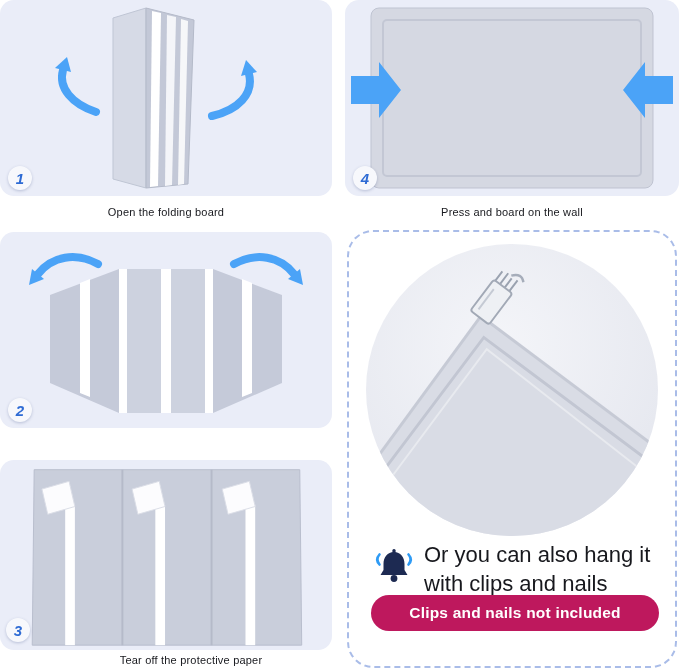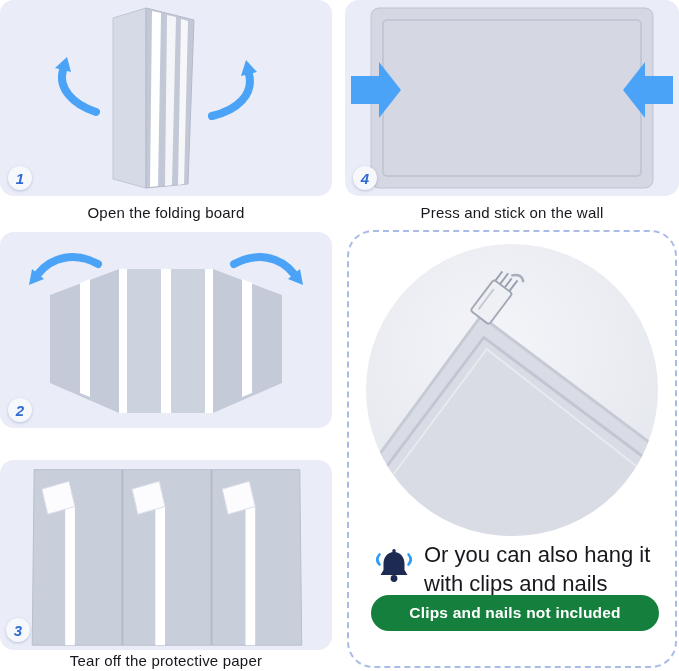--- a/index.html
+++ b/index.html
@@ -6,21 +6,21 @@
   .stage{
     position:relative;width:679px;height:671px;background:#ffffff;
     font-family:"Liberation Sans", sans-serif;overflow:hidden;
   }
   .panel{
     position:absolute;background:#eaedf8;border-radius:14px;overflow:hidden;
   }
   .panel svg{display:block;width:100%;height:100%;}
   .caption{
     position:absolute;display:flex;align-items:center;justify-content:center;
-    font-size:15px;color:#17181d;letter-spacing:.2px;
+    font-size:11px;color:#17181d;letter-spacing:.2px;
   }
   .badge{
     position:absolute;width:24px;height:24px;border-radius:50%;
     background:#f7f8fc;box-shadow:0 1px 3px rgba(40,60,120,.25);
     display:flex;align-items:center;justify-content:center;
     font-style:italic;font-weight:bold;font-size:15px;color:#2e6bd4;
   }
   .dashed-box{
     position:absolute;left:347px;top:230px;width:330px;height:438px;
     border:2px dashed #a9bce8;border-radius:26px;box-sizing:border-box;
@@ -33,21 +33,21 @@
   .photo-circle svg{display:block;width:100%;height:100%;}
   .bell{
     position:absolute;left:372px;top:545px;width:44px;height:44px;
   }
   .note-text{
     position:absolute;left:424px;top:541px;width:236px;
     font-size:22px;line-height:1.3;color:#17181d;
   }
   .pill{
     position:absolute;left:371px;top:595px;width:288px;height:36px;
-    background:#15803d;border-radius:18px;color:#ffffff;
+    background:#be185d;border-radius:18px;color:#ffffff;
     display:flex;align-items:center;justify-content:center;
     font-size:15.5px;font-weight:bold;letter-spacing:.2px;
   }
 </style>
 </head>
 <body>
 
 <div class="stage">
 
   <div class="panel" style="left:0;top:0;width:332px;height:196px;">
@@ -80,21 +80,21 @@
         <rect x="26" y="8" width="282" height="180" rx="8" fill="#d5d8e2" stroke="#bfc3d1"></rect>
         <rect x="38" y="20" width="258" height="156" rx="4" fill="none" stroke="#c3c7d4" stroke-width="2"></rect>
       </g>
       <polygon points="6,76 34,76 34,62 56,90 34,118 34,104 6,104" fill="#4ba3f7"></polygon>
       <polygon points="328,76 300,76 300,62 278,90 300,118 300,104 328,104" fill="#4ba3f7"></polygon>
     </svg>
     <div class="badge" style="left:8px;top:166px;position:absolute;">
       <span>4</span>
     </div>
   </div>
-  <div class="caption" style="left:345px;top:198px;width:334px;height:28px;">Press and stick on the wall</div>
+  <div class="caption" style="left:345px;top:198px;width:334px;height:28px;">Press and board on the wall</div>
 
   <div class="panel" style="left:0;top:232px;width:332px;height:196px;">
     <svg viewBox="0 0 332 196">
       <g>
         <polygon points="50,63 119,37 119,181 50,151" fill="#c5cad9"></polygon>
         <polygon points="127,37 205,37 205,181 127,181" fill="#cdd2df"></polygon>
         <polygon points="213,37 282,63 282,151 213,181" fill="#c5cad9"></polygon>
         <polygon points="119,37 127,37 127,181 119,181" fill="#ffffff"></polygon>
         <polygon points="205,37 213,37 213,181 205,181" fill="#ffffff"></polygon>
         <polygon points="80,51 90,47 90,165 80,161" fill="#ffffff"></polygon>
@@ -132,21 +132,21 @@
       </g>
       <g>
         <rect x="248" y="46" width="10" height="145" fill="#ffffff"></rect>
         <polygon points="258,48 252,22 224,30 230,56" fill="#fcfcfe" stroke="#dadde6"></polygon>
       </g>
     </svg>
     <div class="badge" style="left:6px;top:158px;position:absolute;">
       <span>3</span>
     </div>
   </div>
-  <div class="caption" style="left:0;top:649px;width:332px;height:22px;">Tear off the protective paper</div>
+  <div class="caption" style="left:0;top:649px;width:332px;height:22px;padding-left:25px;">Tear off the protective paper</div>
 
   <div class="dashed-box"></div>
 
   <div class="photo-circle">
     <svg viewBox="0 0 300 300">
       <g>
         <polygon points="118,74 310,218 310,310 -8,310 -8,246" fill="#d9dce5"></polygon>
         <path d="M118 74 L310 218" stroke="#c6cad5" stroke-width="3" fill="none"></path>
         <path d="M118 74 L-8 246" stroke="#c6cad5" stroke-width="3" fill="none"></path>
         <path d="M-4 262 L121 96 L304 233" stroke="#c2c6d2" stroke-width="3" fill="none"></path>

